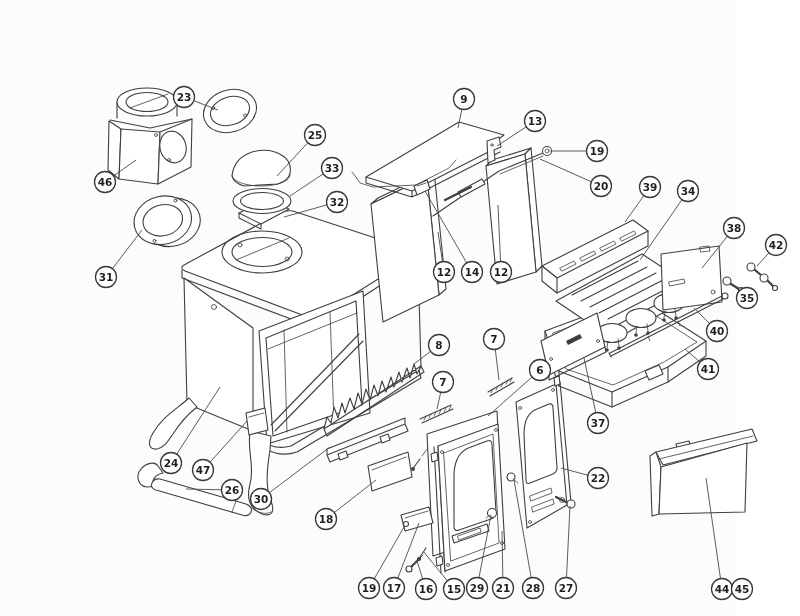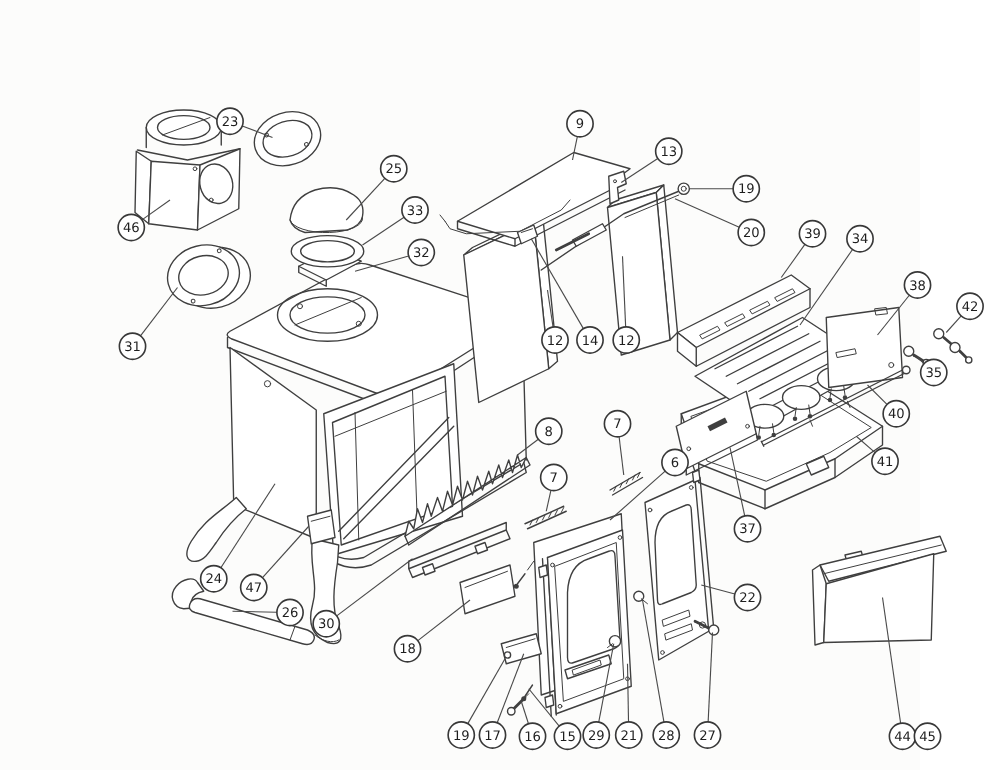--- a/index.html
+++ b/index.html
@@ -1,17 +1,17 @@
 <!DOCTYPE html>
 <html><head>
 <meta charset="utf-8">
 <style>
   html,body{margin:0;padding:0;}
   body{width:800px;height:616px;overflow:hidden;font-family:"DejaVu Sans","Liberation Sans",sans-serif;}
-  .canvas{width:736px;height:616px;background:#fcfcfb;position:relative;}
+  .canvas{width:736px;height:616px;background:#fcfcfb;position:relative;font-weight:bold;}
   svg{display:block;}
   .s{fill:none;stroke:#3f3f3f;stroke-width:1.1;stroke-linejoin:round;stroke-linecap:round;}
   .sf{fill:#ffffff;stroke:#3f3f3f;stroke-width:1.1;stroke-linejoin:round;stroke-linecap:round;}
   .thin{stroke-width:0.8;}
   .th2{stroke-width:2.2;}
   .dot{fill:#3f3f3f;stroke:none;}
   .callout-text{font-family:"DejaVu Sans","Liberation Sans",sans-serif;font-size:10.5px;fill:#1f1f1f;text-anchor:middle;}
 </style>
 </head>
 <body>

